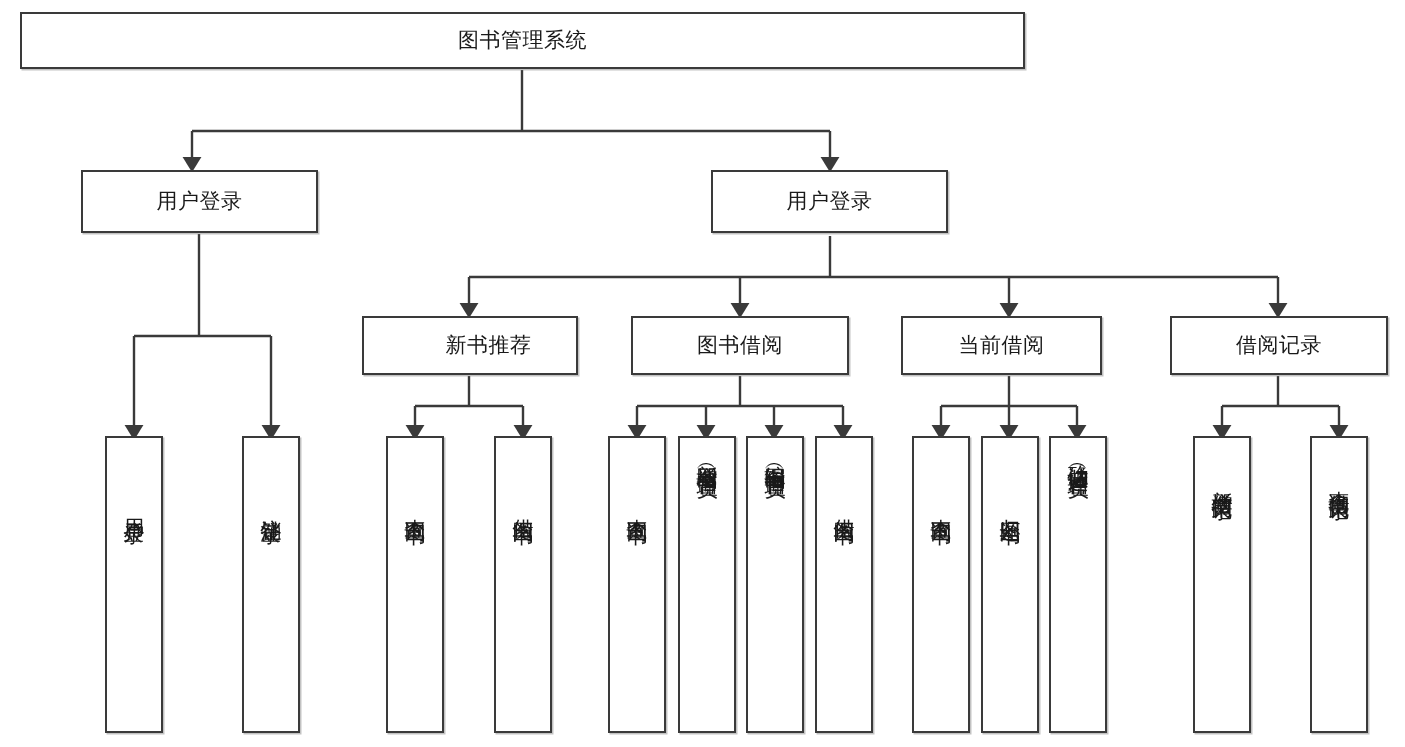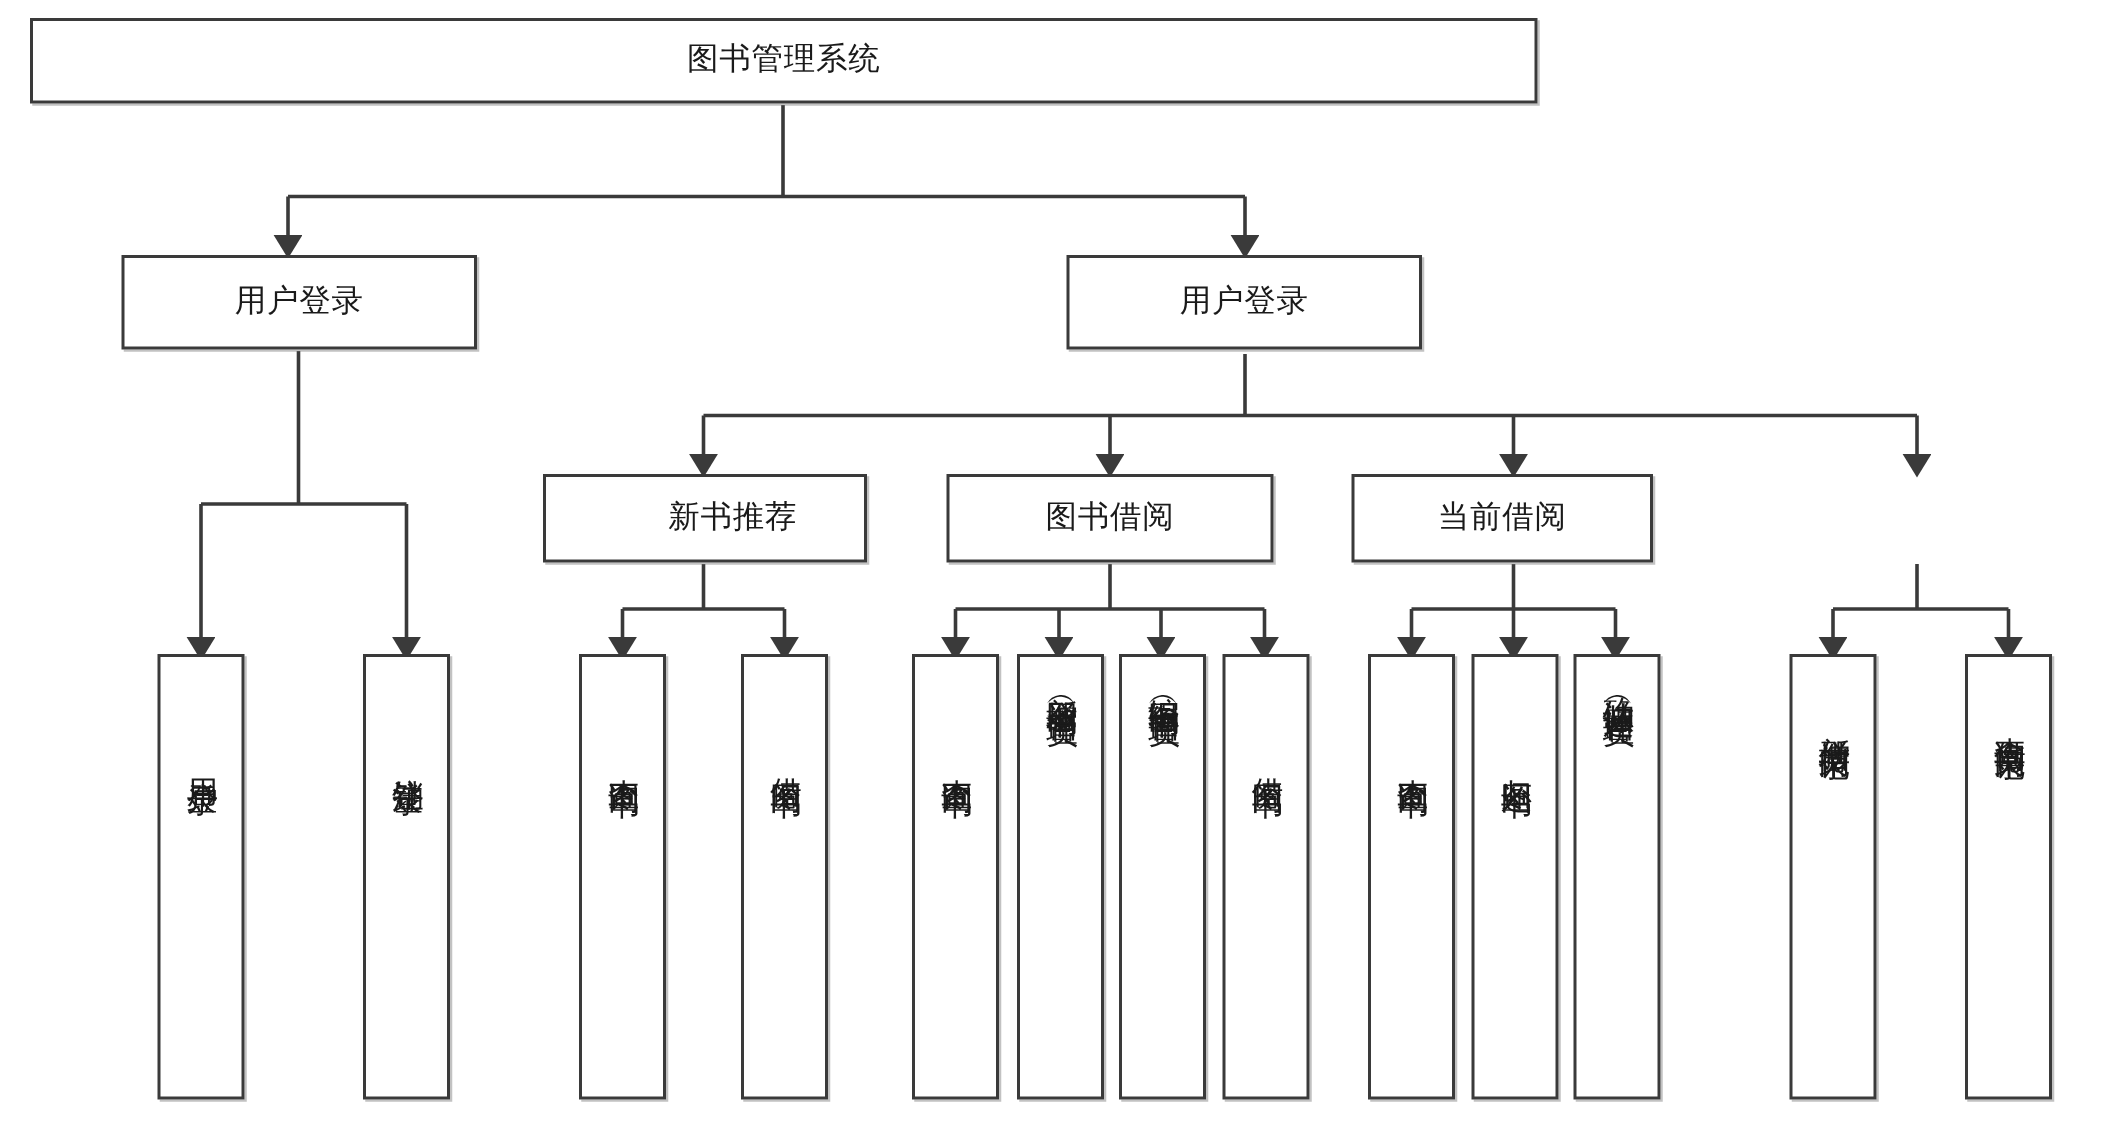--- a/index.html
+++ b/index.html
@@ -143,20 +143,23 @@
 
   <div class="node h" style="left:362px; top:316px; width:216px; height:59px;padding-left:37px;">
     <span class="lbl">新书推荐</span>
   </div>
   <div class="node h" style="left:631px; top:316px; width:218px; height:59px;">
     <span class="lbl">图书借阅</span>
   </div>
   <div class="node h" style="left:901px; top:316px; width:201px; height:59px;">
     <span class="lbl">当前借阅</span>
   </div>
+  <div class="node h" style="left:1170px; top:316px; width:218px; height:59px;">
+    <span class="lbl">借阅记录</span>
+  </div>
 
   <div class="node v mid" style="left:105px; top:436px; width:58px; height:297px;">
     <span class="lbl">用户登录</span>
   </div>
   <div class="node v mid" style="left:242px; top:436px; width:58px; height:297px;">
     <span class="lbl">注销登录</span>
   </div>
 
   <div class="node v mid" style="left:386px; top:436px; width:58px; height:297px;">
     <span class="lbl">查询图书</span>

